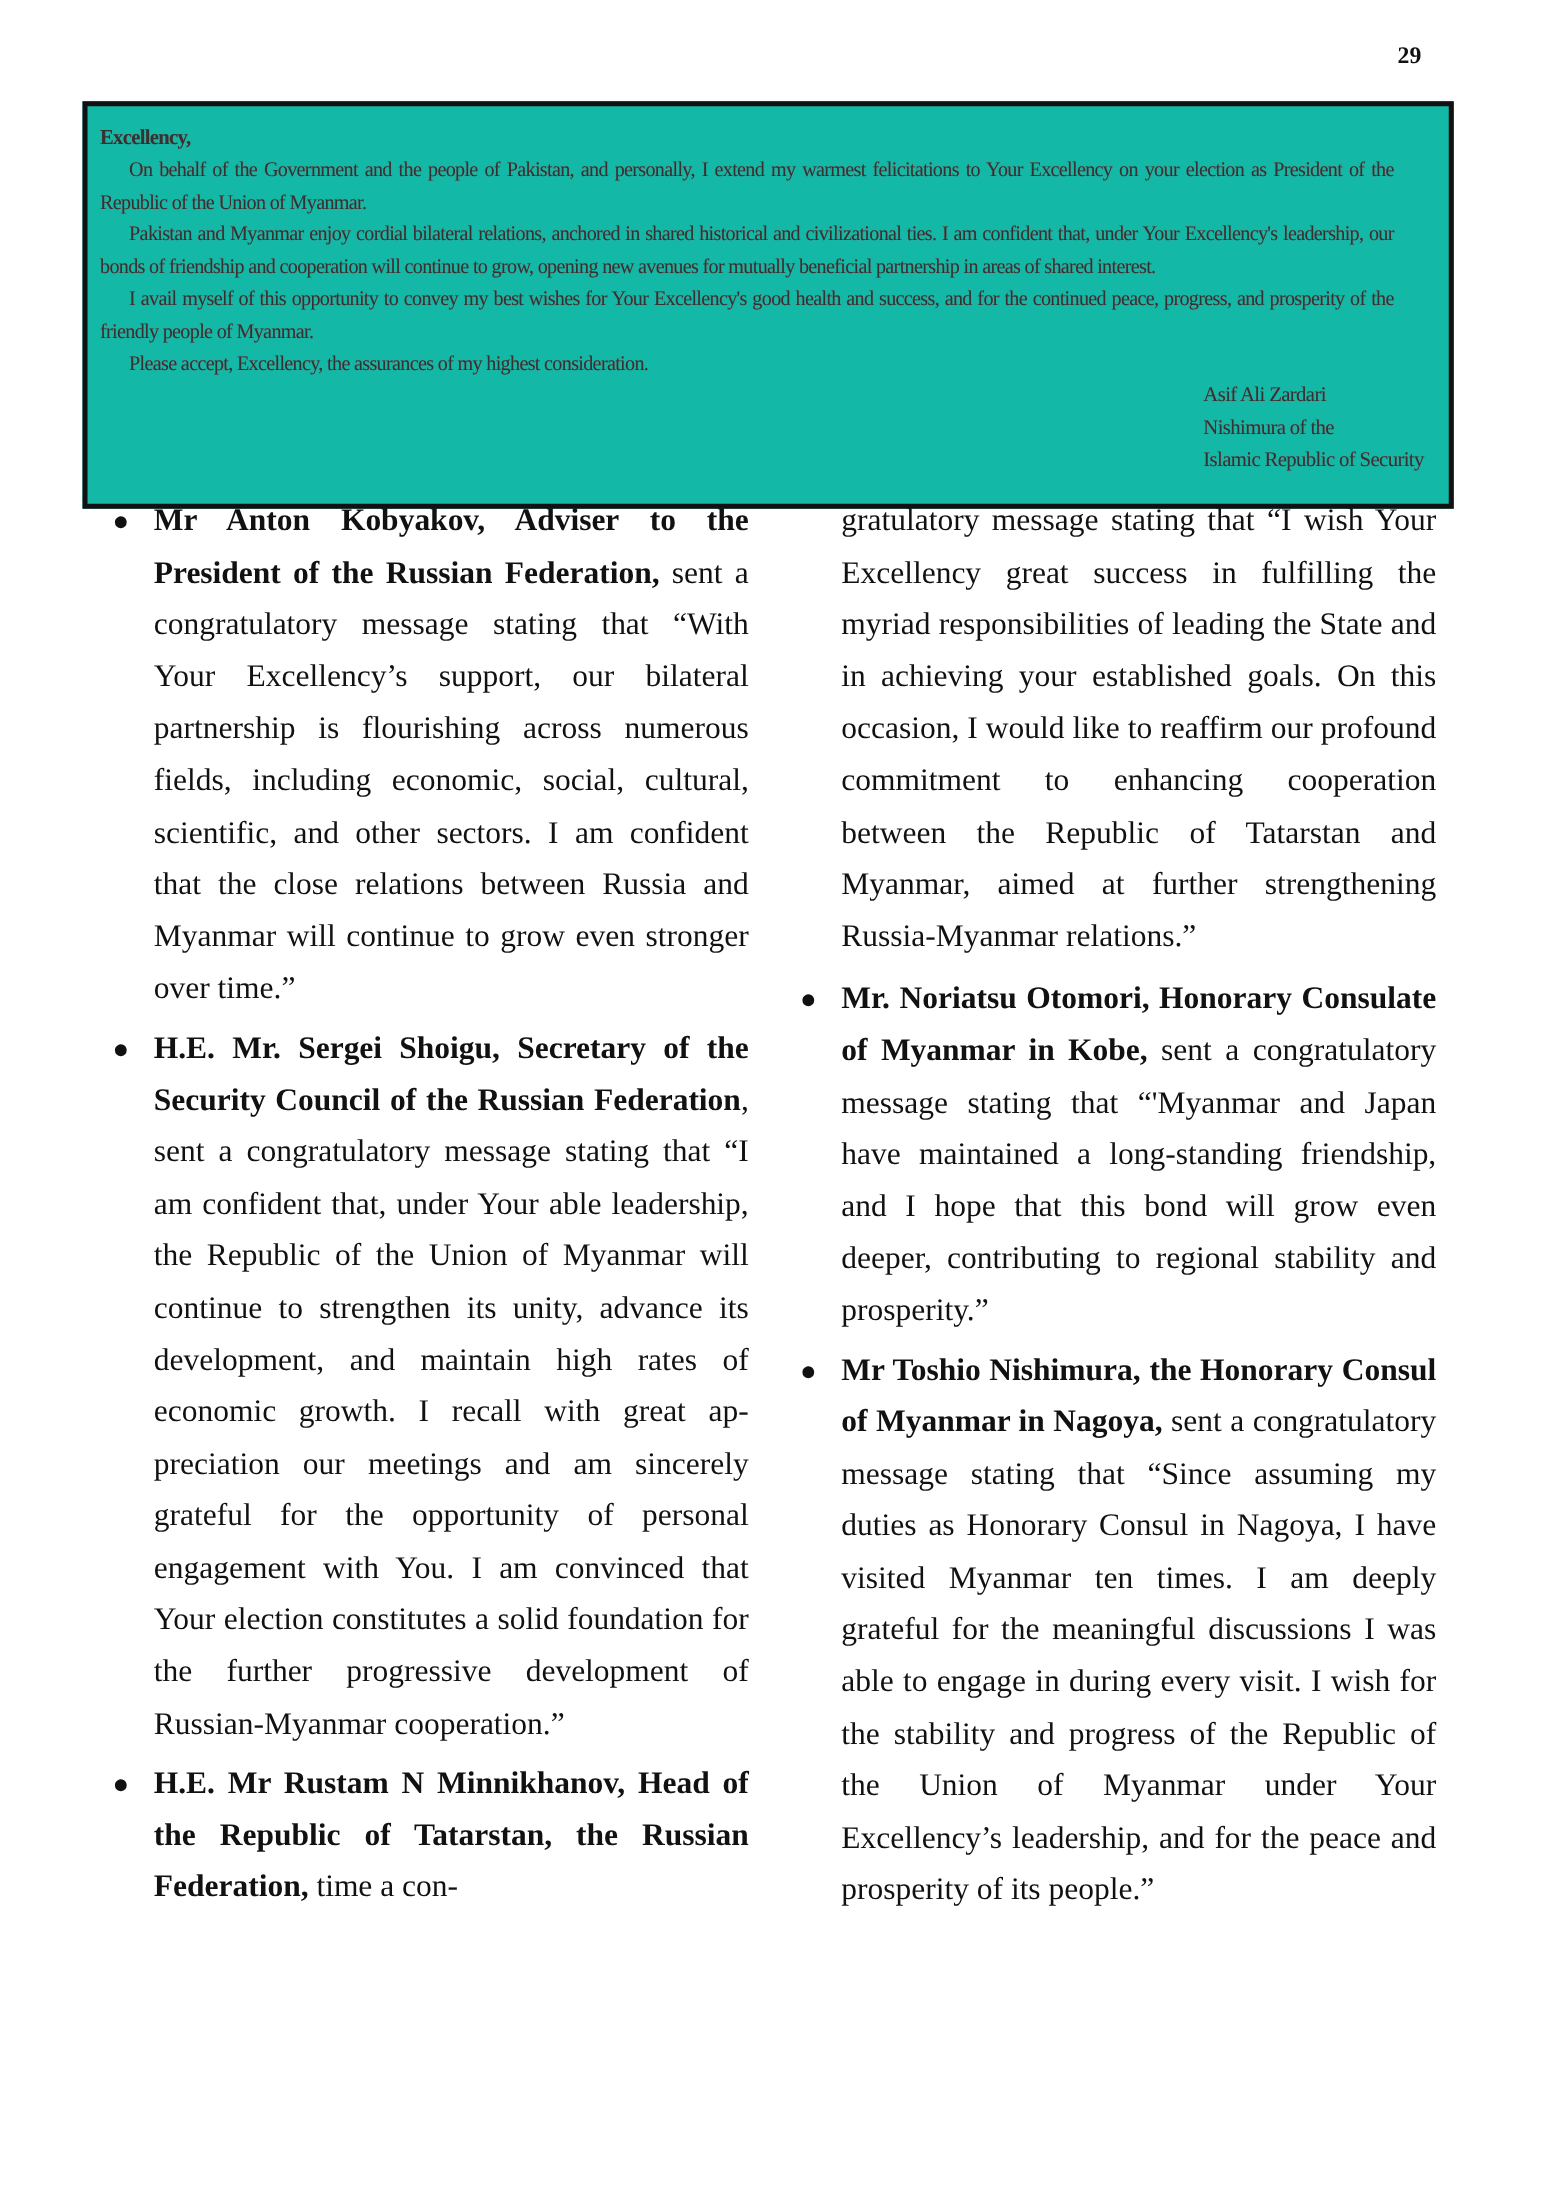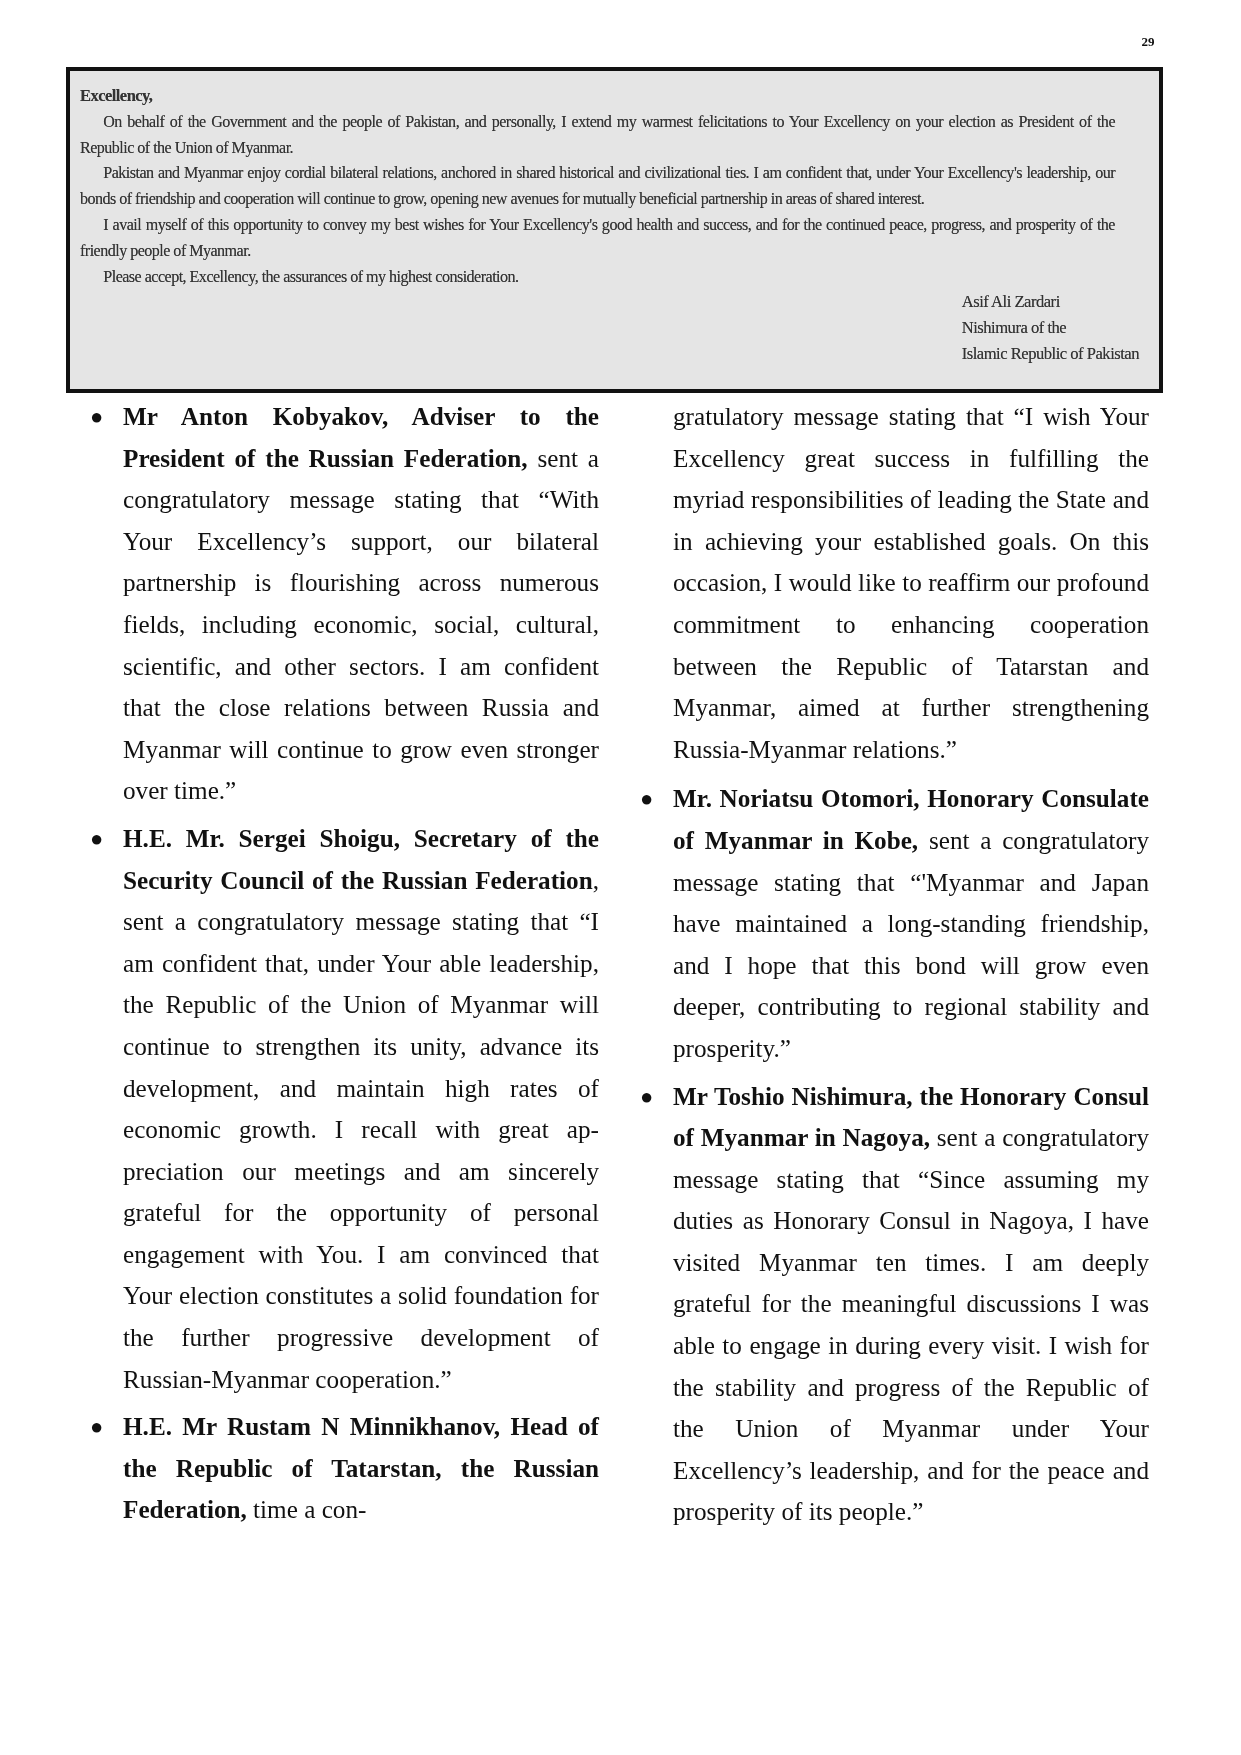--- a/index.html
+++ b/index.html
@@ -2,25 +2,25 @@
 <html><head>
 <meta charset="utf-8">
 <style>
   html, body { margin: 0; padding: 0; background: #ffffff; }
   body {
     width: 1241px; height: 1755px; position: relative; overflow: hidden;
     font-family: "Liberation Serif", "DejaVu Serif", serif; color: #111;
   }
   .page-number {
     position: absolute; top: 34px; left: 1118px; width: 60px;
-    font-weight: bold; font-size: 13px; text-align: center;
+    font-weight: bold; font-size: 19px; text-align: left;
   }
   .letter-box {
-    position: absolute; left: 66px; top: 67px; width: 1089px; height: 318px;
-    border: 4px solid #111; background: #e5e5e5; box-sizing: content-box;
+    position: absolute; left: 66px; top: 81px; width: 1089px; height: 318px;
+    border: 4px solid #111; background: #14b8a6; box-sizing: content-box;
   }
   .letter-inner {
     position: absolute; left: 10px; top: 12px; right: 12px;
     font-family: "Liberation Serif", "DejaVu Serif", serif;
     font-size: 16.6px; line-height: 25.8px; color: #333;
     letter-spacing: -0.55px; transform: scaleX(0.97); transform-origin: left top;
     text-shadow: 0 0 0.6px #777;
   }
   .salutation { font-weight: bold; font-size: 17px; }
   .letter-para { text-indent: 24px; margin: 0; text-align: justify; }
@@ -52,21 +52,21 @@
   <div class="letter-inner">
     <div class="salutation">Excellency,</div>
     <p class="letter-para">On behalf of the Government and the people of Pakistan, and personally, I extend my warmest felicitations to Your Excellency on your election as President of the Republic of the Union of Myanmar.</p>
     <p class="letter-para">Pakistan and Myanmar enjoy cordial bilateral relations, anchored in shared historical and civilizational ties. I am confident that, under Your Excellency's leadership, our bonds of friendship and cooperation will continue to grow, opening new avenues for mutually beneficial partnership in areas of shared interest.</p>
     <p class="letter-para">I avail myself of this opportunity to convey my best wishes for Your Excellency's good health and success, and for the continued peace, progress, and prosperity of the friendly people of Myanmar.</p>
     <p class="letter-para">Please accept, Excellency, the assurances of my highest consideration.</p>
   </div>
   <div class="signature">
     <div>Asif Ali Zardari</div>
     <div>Nishimura of the</div>
-    <div>Islamic Republic of Pakistan</div>
+    <div>Islamic Republic of Security</div>
   </div>
 </div>
 
 <div class="column col-left">
   <div class="entry">
     <span class="bullet">●</span>
     <p><span class="bold">Mr Anton Kobyakov, Adviser to the President of the Russian Federation,</span><span> sent a congratulatory message stating that “With Your Excellency’s support, our bilateral partnership is flourishing across numerous fields, including eco­nomic, social, cultural, scientific, and other sectors. I am confident that the close relations between Russia and My­anmar will continue to grow even stronger over time.”</span></p>
   </div>
   <div class="entry">
     <span class="bullet">●</span>

